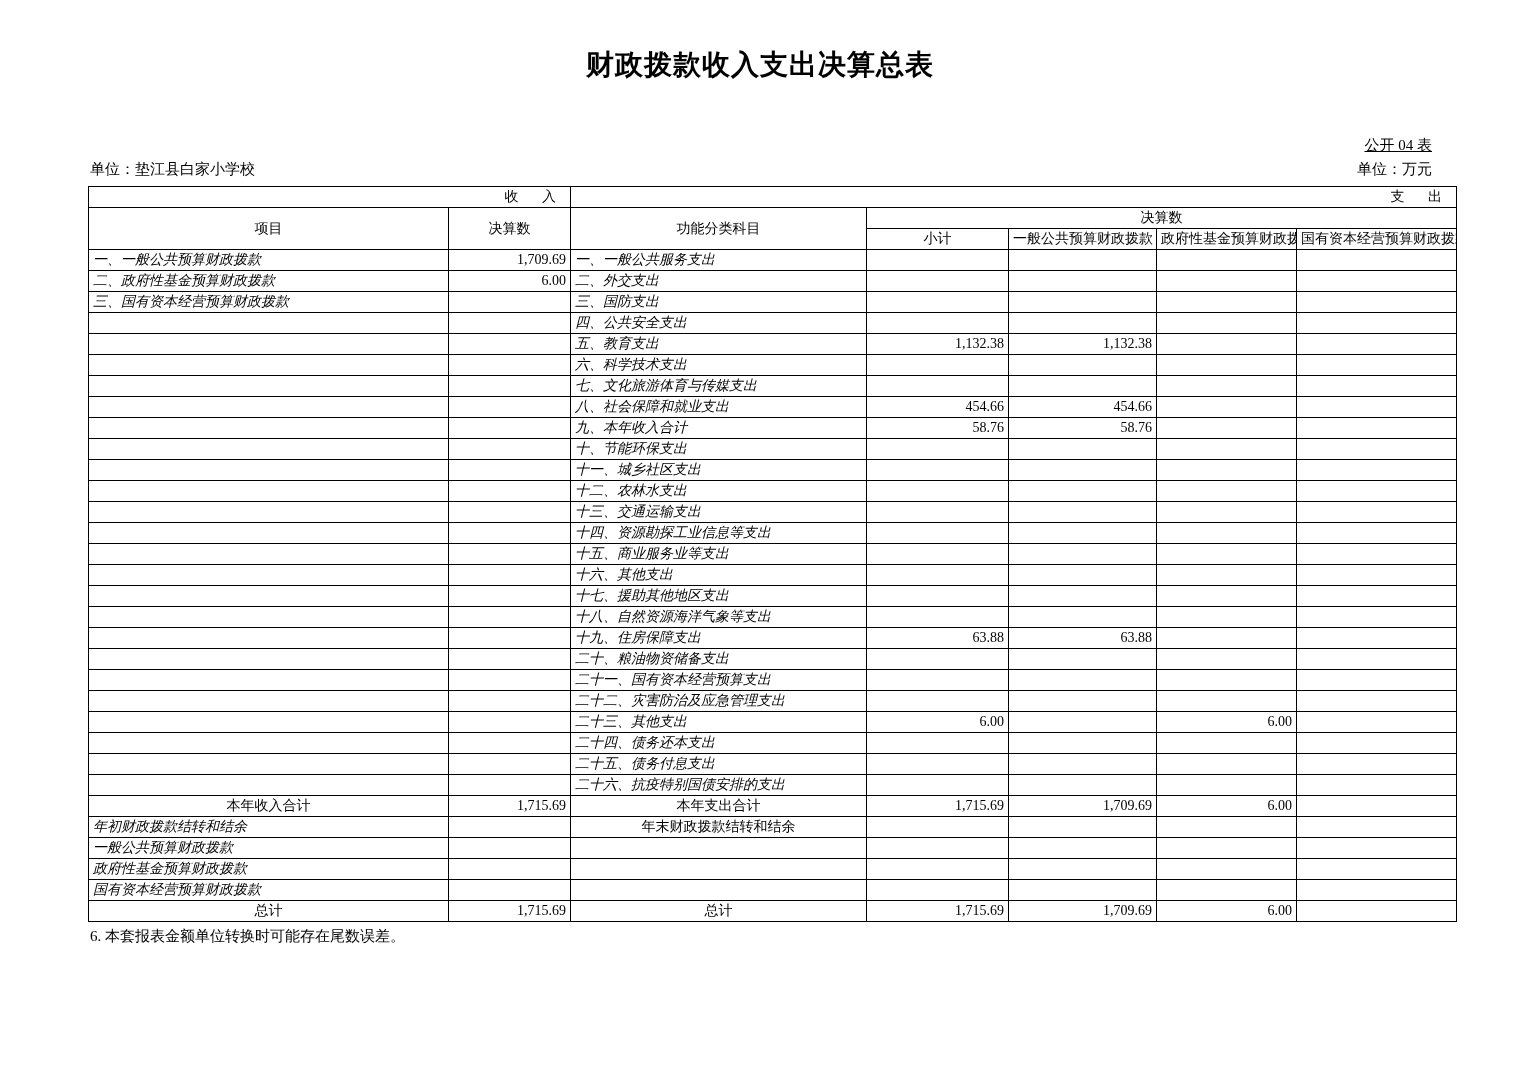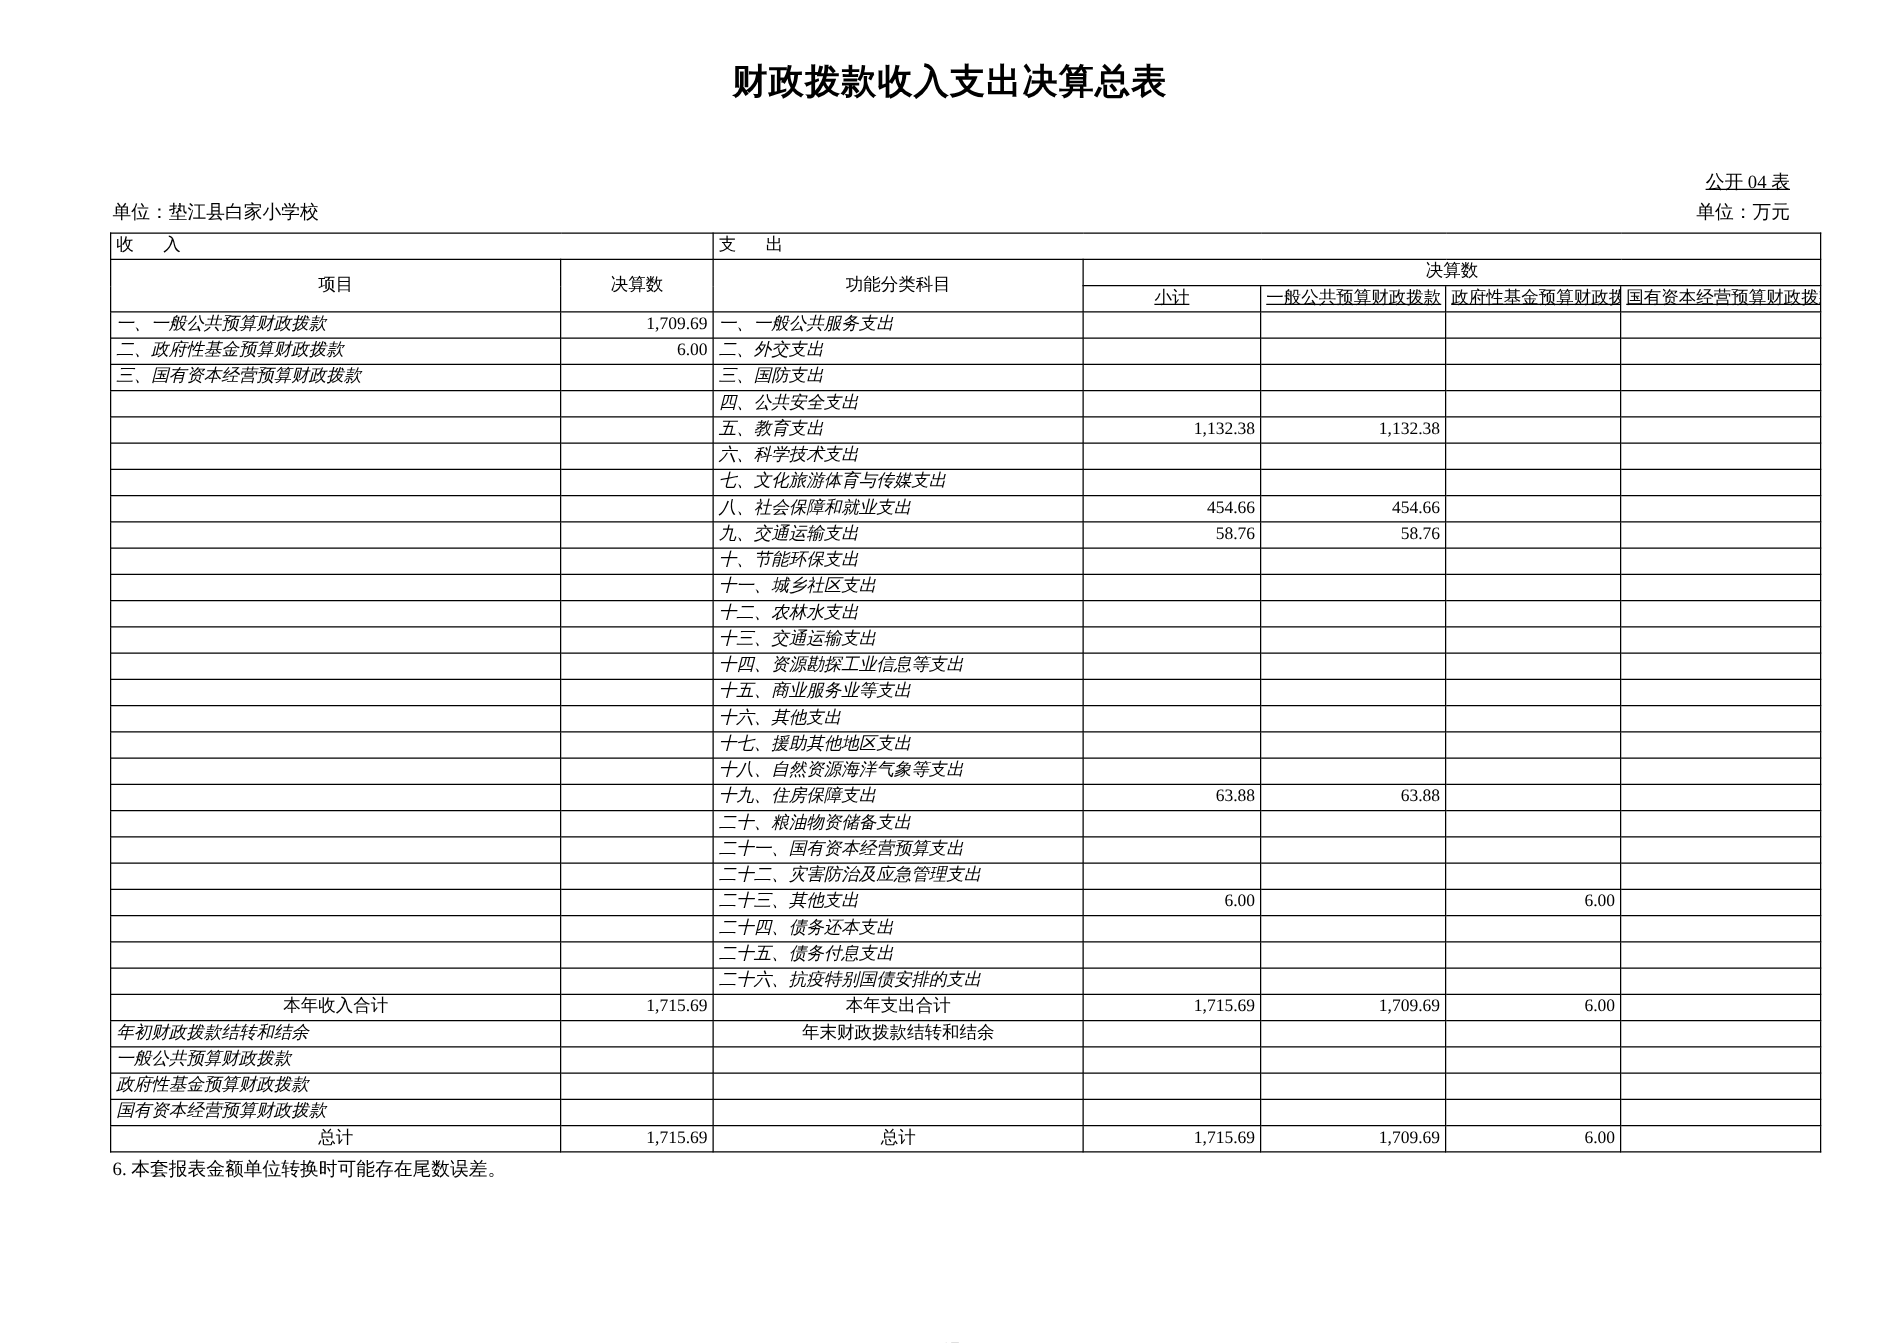--- a/index.html
+++ b/index.html
@@ -58,23 +58,23 @@
     font-weight: normal;
     vertical-align: middle;
     overflow: hidden;
     white-space: nowrap;
   }
   .c-center { text-align: center; }
   .c-left { text-align: left; font-style: italic; }
   .c-right { text-align: right; padding-right: 8px; }
   .indent1 { padding-left: 10px; }
   .indent2 { padding-left: 22px; }
-  .hdr-group { text-align: left; letter-spacing: 10px; }
+  .hdr-group { text-align: right; letter-spacing: 10px; }
   .wrap { white-space: normal; line-height: 16px; }
-  .tall { height: 40px; text-decoration: underline; }
+  .tall { height: 40px; }
   .note {
     position: absolute;
     left: 90px;
     top: 878px;
     font-size: 15px;
     line-height: 24px;
   }
   .note div:nth-child(2) { padding-left: 26px; }
   .pagenum {
     position: absolute;
@@ -192,21 +192,21 @@
           <td class="c-right"></td>
           <td class="c-left indent1">八、社会保障和就业支出</td>
           <td class="c-right">454.66</td>
           <td class="c-right">454.66</td>
           <td class="c-right"></td>
           <td class="c-right"></td>
         </tr>
         <tr>
           <td class="c-left"></td>
           <td class="c-right"></td>
-          <td class="c-left indent1">九、交通运输支出</td>
+          <td class="c-left indent1">九、本年收入合计</td>
           <td class="c-right">58.76</td>
           <td class="c-right">58.76</td>
           <td class="c-right"></td>
           <td class="c-right"></td>
         </tr>
         <tr>
           <td class="c-left"></td>
           <td class="c-right"></td>
           <td class="c-left indent1">十、节能环保支出</td>
           <td class="c-right"></td>

